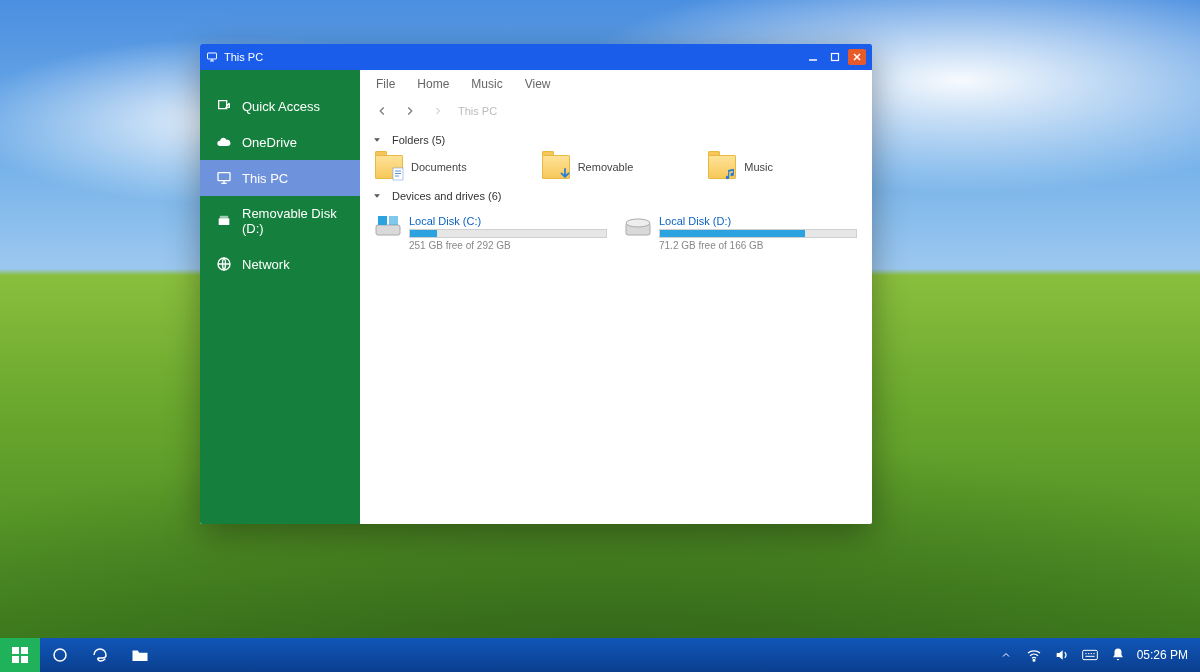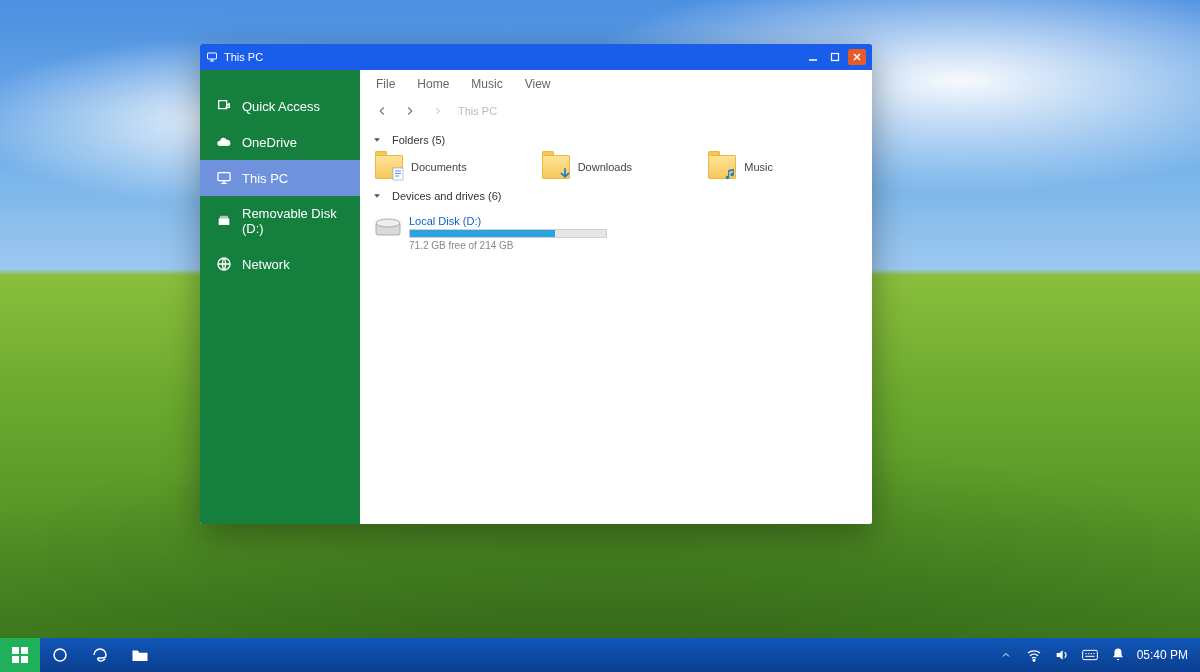--- a/index.html
+++ b/index.html
@@ -240,21 +240,21 @@
             <div class="folder-item">
               <div class="folder-ico">
                 <div class="folder-tab"></div>
                   <div class="folder-shape"></div>
                 <div class="folder-overlay">
                   <svg width="14" height="14" viewBox="0 0 24 24">
                       <path d="M12 3v12M6 11l6 6 6-6" fill="none" stroke="#2a7bd4" stroke-width="3" stroke-linecap="round" stroke-linejoin="round"></path>
                     </svg>
                 </div>
               </div>
-              <span>Downloads</span>
+              <span>Removable</span>
             </div>
 
             <div class="folder-item">
               <div class="folder-ico">
                 <div class="folder-tab"></div>
                   <div class="folder-shape"></div>
                 <div class="folder-overlay">
                   <svg width="14" height="14" viewBox="0 0 24 24" fill="#2a7bd4">
                       <path d="M9 18a3 3 0 11-2-2.83V5l10-2v10a3 3 0 11-2-2.83V6.5L9 8v10z"></path>
                     </svg>
@@ -269,34 +269,50 @@
           <div class="section-header">
             <span class="caret">
               <svg width="10" height="10" viewBox="0 0 24 24" fill="#555">
                   <path d="M5 8l7 8 7-8z"></path>
                 </svg>
             </span>
             <span>Devices and drives (6)</span>
           </div>
           <div class="drives-grid">
 
+            <div class="drive-item">
+              <div class="drive-ico">
+                <svg width="26" height="22" viewBox="0 0 26 22">
+                    <rect x="1" y="10" width="24" height="10" rx="2" fill="#d9d9d9" stroke="#aaa"></rect>
+                    <rect x="3" y="1" width="9" height="9" fill="#2aa3e0"></rect>
+                    <rect x="14" y="1" width="9" height="9" fill="#2aa3e0" opacity="0.6"></rect>
+                  </svg>
+              </div>
+              <div class="drive-body">
+                <div class="drive-name">Local Disk (C:)</div>
+                <div class="drive-bar">
+                    <div class="fill" style="width:14%"></div>
+                  </div>
+                <div class="drive-free">251 GB free of 292 GB</div>
+              </div>
+            </div>
 
             <div class="drive-item">
               <div class="drive-ico">
                 <svg width="26" height="22" viewBox="0 0 26 22">
                     <rect x="1" y="8" width="24" height="12" rx="2" fill="#d9d9d9" stroke="#aaa"></rect>
                     <ellipse cx="13" cy="8" rx="12" ry="4" fill="#eee" stroke="#aaa"></ellipse>
                   </svg>
               </div>
               <div class="drive-body">
                 <div class="drive-name">Local Disk (D:)</div>
                 <div class="drive-bar">
                     <div class="fill" style="width:74%"></div>
                   </div>
-                <div class="drive-free">71.2 GB free of 214 GB</div>
+                <div class="drive-free">71.2 GB free of 166 GB</div>
               </div>
             </div>
           </div>
         </div>
       </div>
     </div>
   </div>
 
   <div class="taskbar">
     <div class="group">
@@ -349,16 +365,16 @@
             <rect x="1" y="1" width="22" height="14" rx="2"></rect>
             <path d="M5 6h2M9 6h2M13 6h2M17 6h2M5 10h14"></path>
           </svg>
       </span>
       <span class="ico">
         <svg width="14" height="16" viewBox="0 0 24 26" fill="#fff">
             <path d="M12 2a6 6 0 00-6 6v5l-2 3v1h16v-1l-2-3V8a6 6 0 00-6-6z"></path>
             <path d="M10 20a2 2 0 004 0"></path>
           </svg>
       </span>
-      <span>05:40 PM</span>
+      <span>05:26 PM</span>
     </div>
   </div>
 </div>
 
 </body></html>

